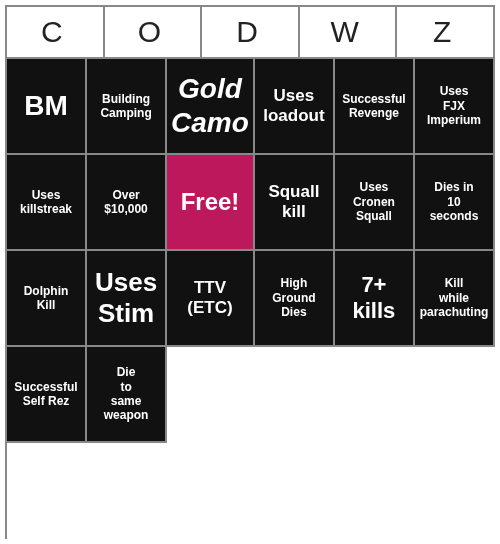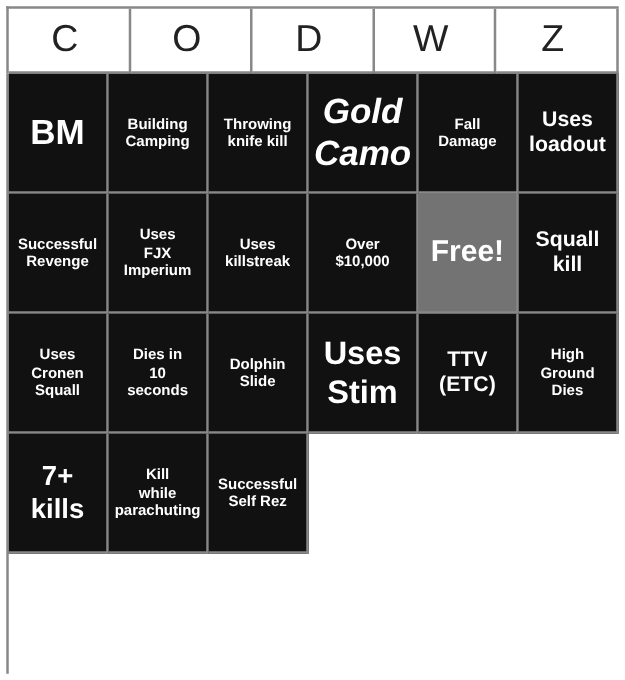--- a/index.html
+++ b/index.html
@@ -103,30 +103,22 @@
     </div>
   <div class="bingo-grid">
   <div class="cell">
         <span class="cell-text xlarge" style="white-space: pre-line;">BM</span>
       </div>
       <div class="cell">
         <span class="cell-text " style="white-space: pre-line;">Building
 Camping</span>
       </div>
       <div class="cell">
-        <span class="cell-text " style="white-space: pre-line;">Throwing
-knife kill</span>
-      </div>
-      <div class="cell">
         <span class="cell-text xlarge" style="white-space: pre-line; font-style: italic;">Gold
 Camo</span>
-      </div>
-      <div class="cell">
-        <span class="cell-text " style="white-space: pre-line;">Fall
-Damage</span>
       </div>
       <div class="cell">
         <span class="cell-text medium" style="white-space: pre-line;">Uses
 loadout</span>
       </div>
       <div class="cell">
         <span class="cell-text " style="white-space: pre-line;">Successful
 Revenge</span>
       </div>
       <div class="cell">
@@ -135,40 +127,40 @@
 Imperium</span>
       </div>
       <div class="cell">
         <span class="cell-text " style="white-space: pre-line;">Uses
 killstreak</span>
       </div>
       <div class="cell">
         <span class="cell-text " style="white-space: pre-line;">Over
 $10,000</span>
       </div>
-      <div class="cell" style="background: #737373;">
+      <div class="cell" style="background: #be185d;">
         <span class="cell-text large" style="white-space: pre-line; font-size: 24px; font-weight: bold;">Free!</span>
       </div>
       <div class="cell">
         <span class="cell-text medium" style="white-space: pre-line;">Squall
 kill</span>
       </div>
       <div class="cell">
         <span class="cell-text " style="white-space: pre-line;">Uses
 Cronen
 Squall</span>
       </div>
       <div class="cell">
         <span class="cell-text " style="white-space: pre-line;">Dies in
 10
 seconds</span>
       </div>
       <div class="cell">
         <span class="cell-text " style="white-space: pre-line;">Dolphin
-Slide</span>
+Kill</span>
       </div>
       <div class="cell">
         <span class="cell-text xlarge" style="white-space: pre-line; font-size: 26px; font-weight: bold;">Uses
 Stim</span>
       </div>
       <div class="cell">
         <span class="cell-text medium" style="white-space: pre-line;">TTV
 (ETC)</span>
       </div>
       <div class="cell">
@@ -182,14 +174,20 @@
       </div>
       <div class="cell">
         <span class="cell-text " style="white-space: pre-line;">Kill
 while
 parachuting</span>
       </div>
       <div class="cell">
         <span class="cell-text " style="white-space: pre-line;">Successful
 Self Rez</span>
       </div>
+      <div class="cell">
+        <span class="cell-text " style="white-space: pre-line;">Die
+to
+same
+weapon</span>
+      </div>
     </div>
 </div>
 
 </body></html>

